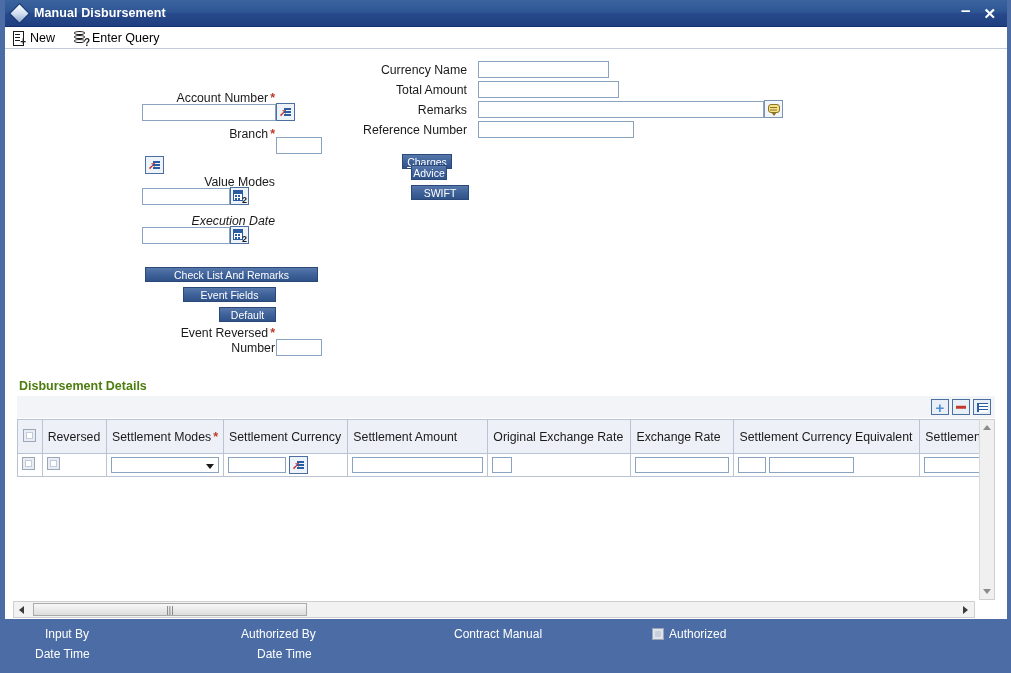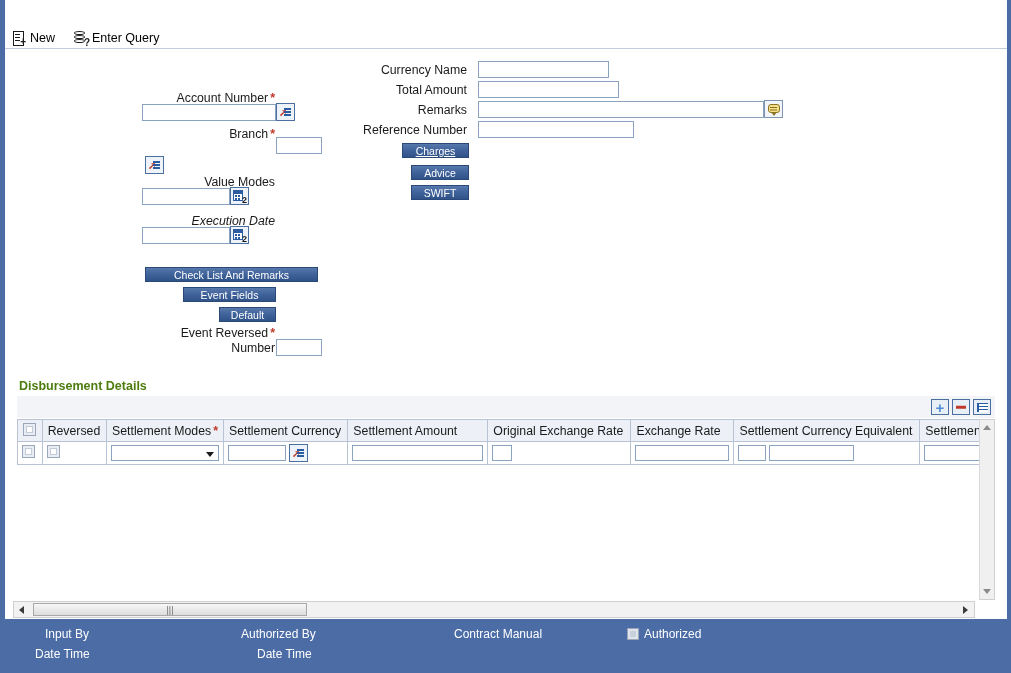--- a/index.html
+++ b/index.html
@@ -223,21 +223,21 @@
   }
 
   table.dgrid {
     position:absolute; left:0; top:23px;
     border-collapse:collapse; table-layout:fixed;
     font-size:12.3px; color:#1a1a1a;
   }
   table.dgrid th {
     background:#edf0f7; border:1px solid #b9c3d4;
     font-weight:normal; text-align:left;
-    padding:2px 5px; height:22px; white-space:nowrap; overflow:hidden;
+    padding:2px 5px; height:34px; white-space:nowrap; overflow:hidden;
   }
   table.dgrid td {
     background:#ffffff; border:1px solid #b9c3d4;
     padding:2px 4px; height:21px; vertical-align:middle;
   }
   .cbx {
     width:13px; height:13px; display:inline-block;
     border:1px solid #9aa7bb; background:#e9ecf2;
     position:relative;
   }
@@ -323,20 +323,28 @@
   .ft-cbx:before {
     content:""; position:absolute; left:2px; top:2px; right:2px; bottom:2px;
     background:#c9d0dc;
   }
 </style>
 </head>
 <body>
 
 <div id="app">
 
+  <div class="titlebar">
+    <div class="title-diamond"></div>
+    <div class="title-text">Manual Disbursement</div>
+    <div class="title-ctrls">
+      <div class="tb-min">–</div>
+      <div class="tb-close">✕</div>
+    </div>
+  </div>
 
   <div class="menubar">
     <div class="menu-item">
       <span class="ico-doc">
           <span class="corner">+</span>
         </span>
       <span>New</span>
     </div>
     <div class="menu-item">
       <span class="ico-db">
@@ -408,22 +416,22 @@
     <div class="lbl" style="left:310px; top:54px; width:152px;">Remarks</div>
     <div class="fld" style="left:473px; top:52px; width:286px;"></div>
     <div class="bubble" style="left:759px; top:51px;">
       <span class="bb"></span>
         <span class="ll"></span>
     </div>
 
     <div class="lbl" style="left:310px; top:74px; width:152px;">Reference Number</div>
     <div class="fld" style="left:473px; top:72px; width:156px;"></div>
 
-    <div class="btn" style="left:397px; top:94px; width:67px;text-decoration:underline;">Charges</div>
-    <div class="btn" style="left:406px; top:116px; width:58px;">Advice</div>
+    <div class="btn" style="left:397px; top:105px; width:50px;text-decoration:underline;">Charges</div>
+    <div class="btn" style="left:406px; top:116px; width:36px;">Advice</div>
     <div class="btn" style="left:406px; top:136px; width:58px;">SWIFT</div>
   </div>
 
   <div class="sect-title">Disbursement Details</div>
 
   <div class="grid-wrap">
 
     <div class="grid-toolbar">
       <div class="gt-btn">
           <span class="plus">+</span>
@@ -521,18 +529,18 @@
 
   <div class="footer">
     <div class="ft-cell" style="left:40px; top:8px;">Input By</div>
     <div class="ft-cell" style="left:30px; top:28px;">Date Time</div>
 
     <div class="ft-cell" style="left:236px; top:8px;">Authorized By</div>
     <div class="ft-cell" style="left:252px; top:28px;">Date Time</div>
 
     <div class="ft-cell" style="left:449px; top:8px;">Contract Manual</div>
 
-    <div class="ft-cell" style="left:622px; top:8px;">
+    <div class="ft-cell" style="left:647px; top:8px;">
       <span class="ft-cbx"></span><span>Authorized</span>
     </div>
   </div>
 
 </div>
 
 </body></html>

